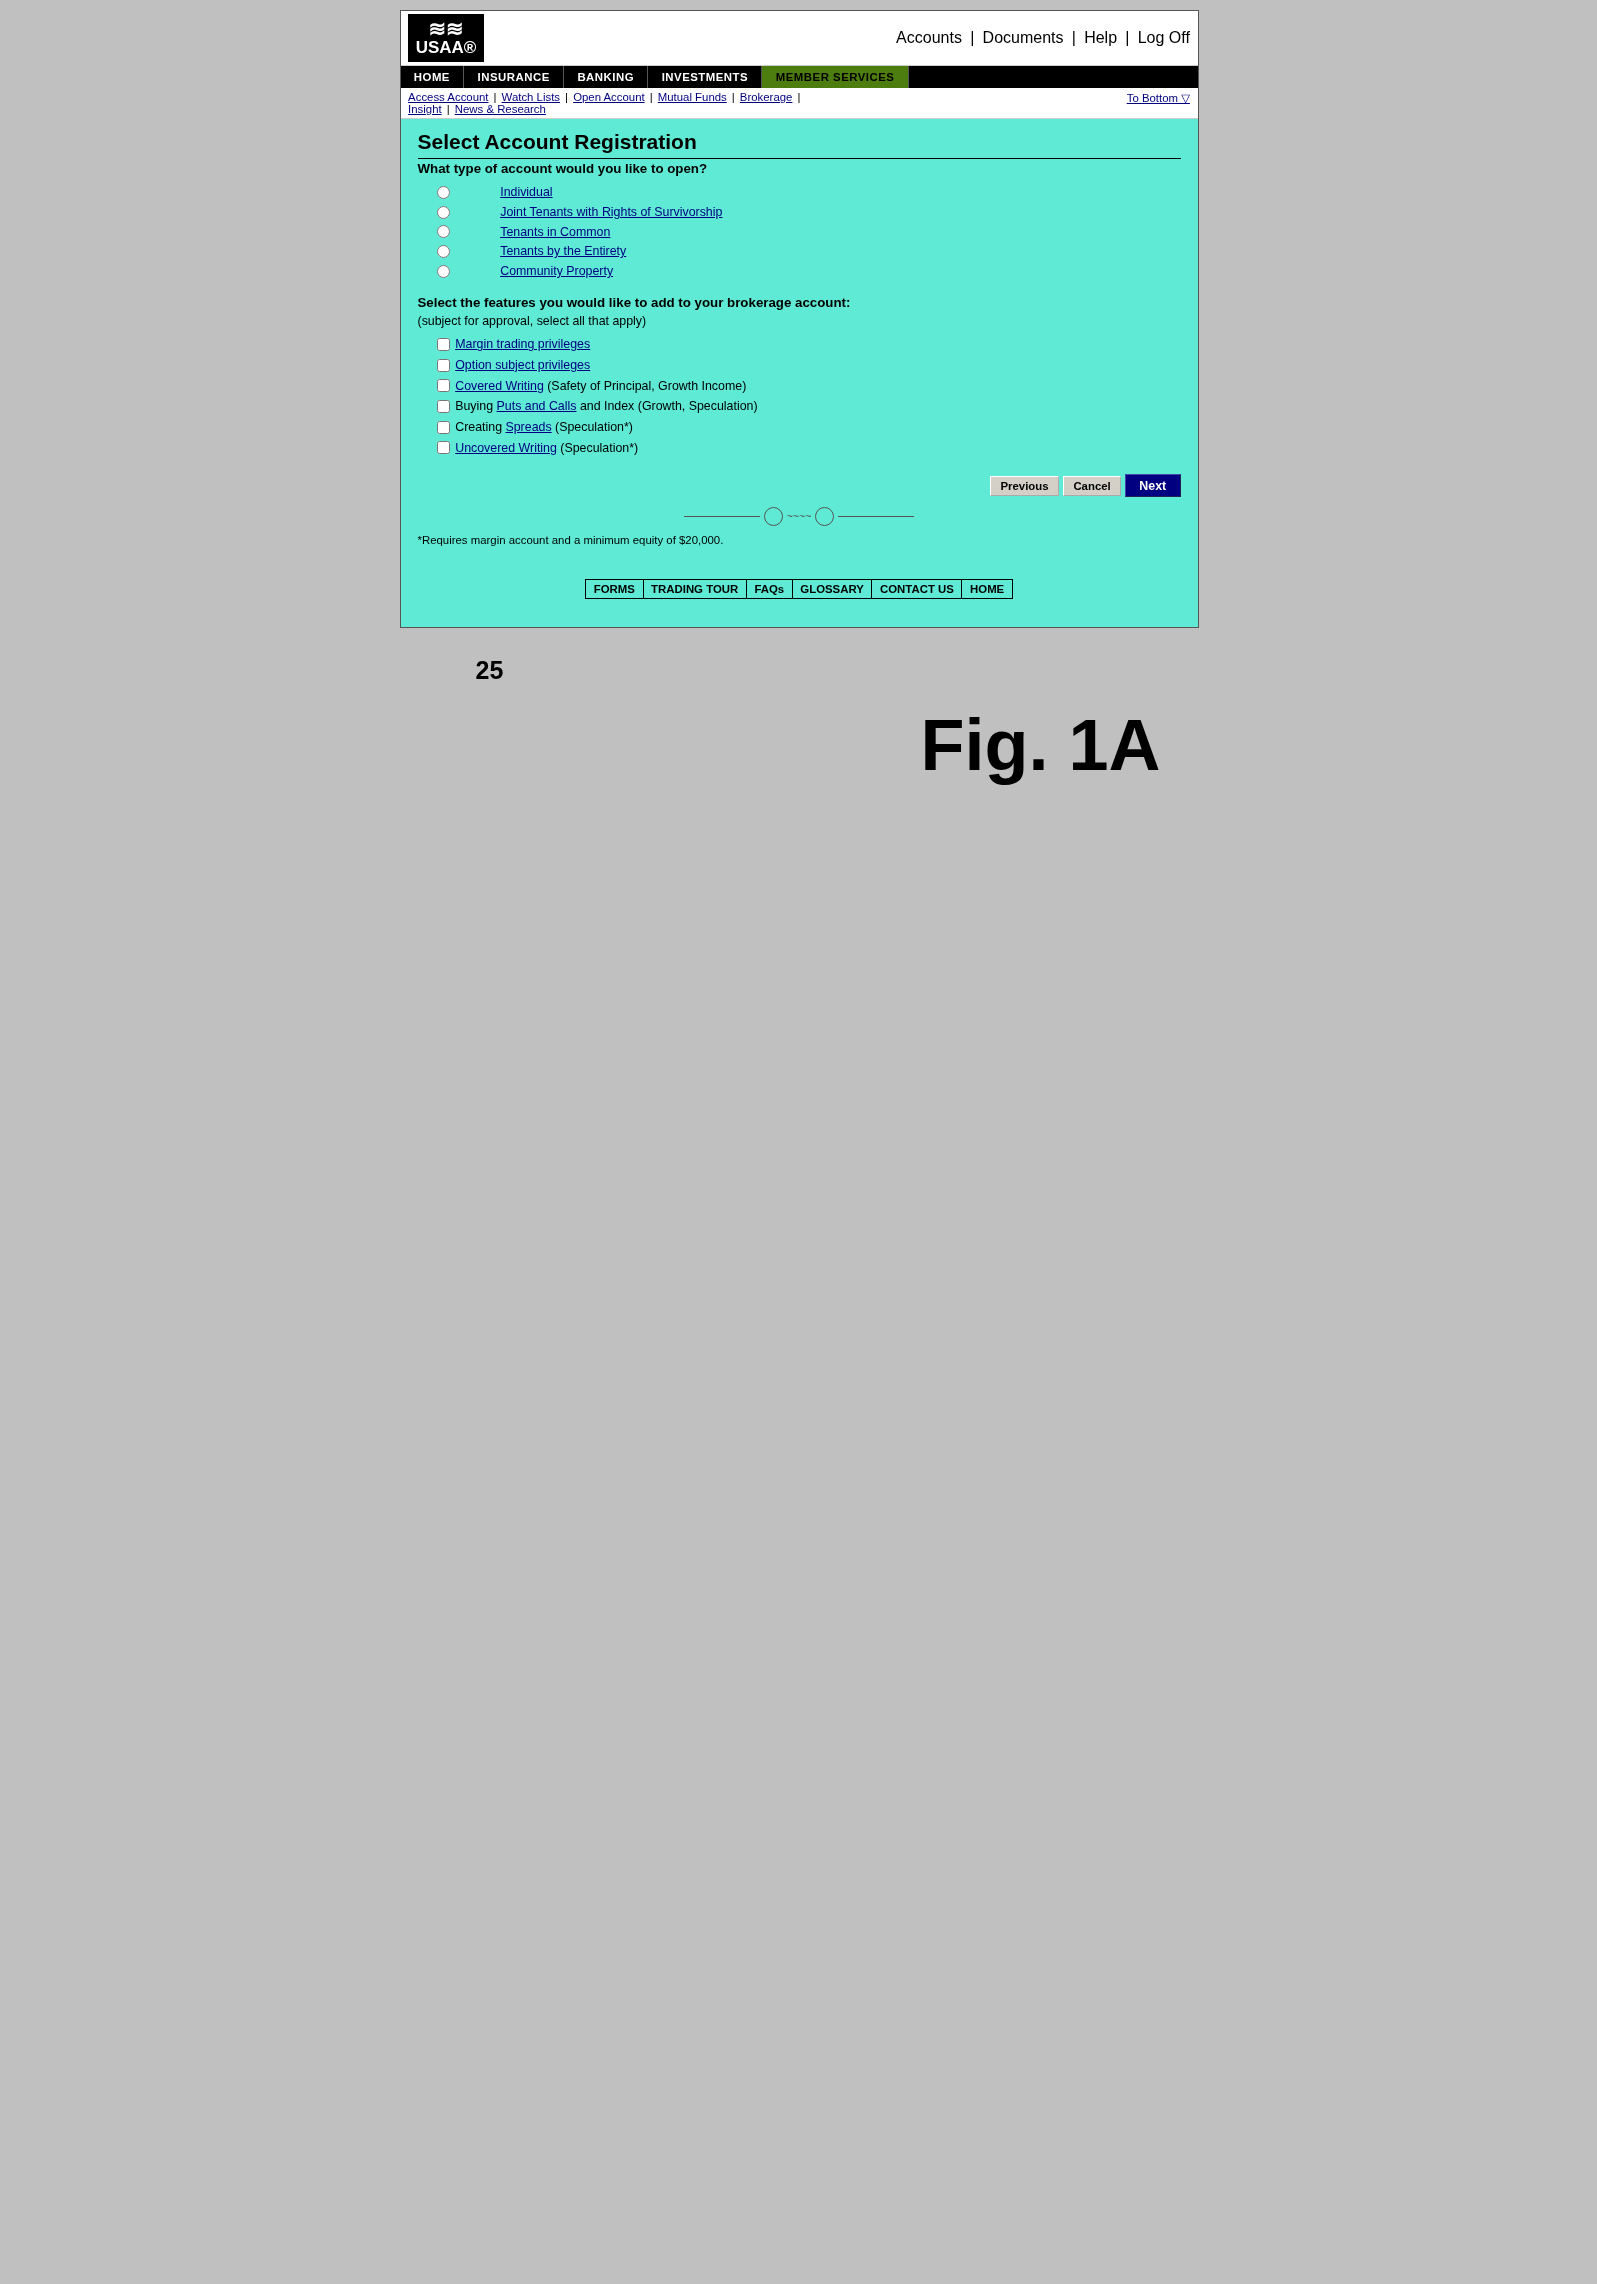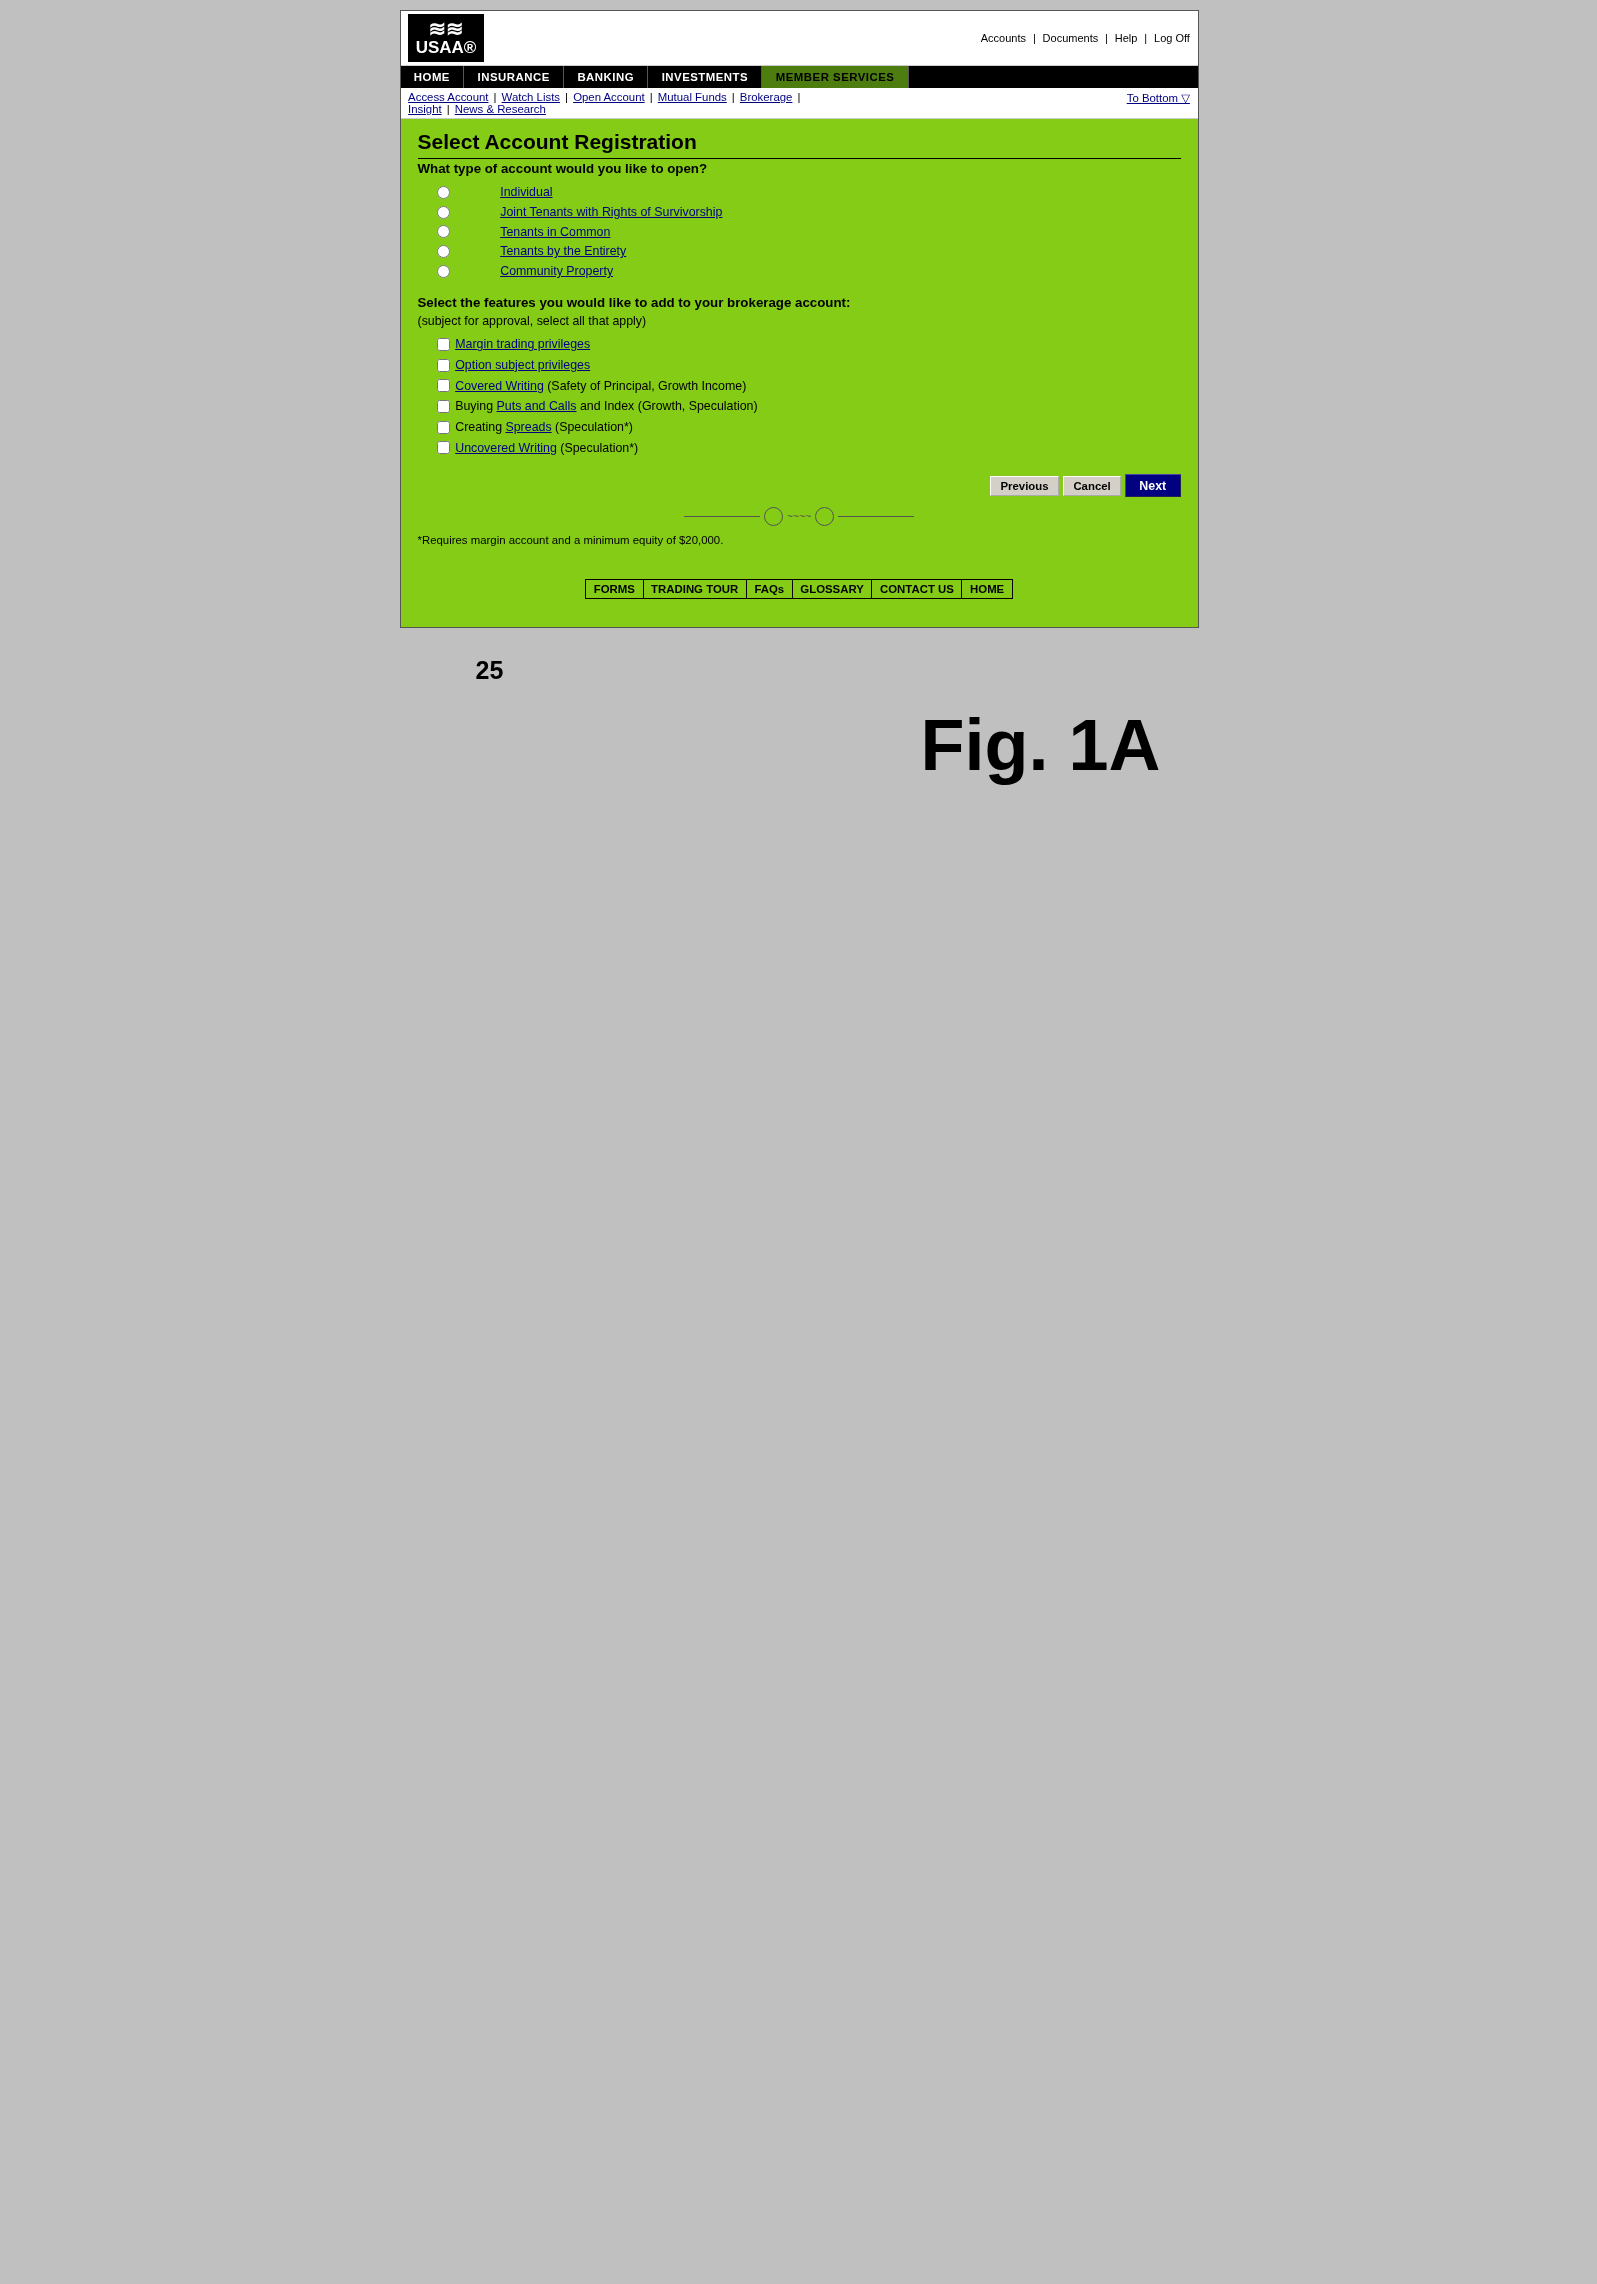--- a/index.html
+++ b/index.html
@@ -43,21 +43,21 @@
       flex-direction: column;
       align-items: center;
       line-height: 1.1;
       margin-right: 7.6px;
     }
     .logo-flag {
       font-size: 21px;
       line-height: 1;
     }
     .top-links {
-      font-size: 11px;
+      font-size: 16px;
       color: #000;
     }
     .top-links a {
       color: #000;
       text-decoration: none;
       margin-left: 3.8px;
     }
     .top-links span {
       margin-left: 3.8px;
     }
@@ -103,21 +103,21 @@
     }
     .to-bottom {
       color: #000080;
       text-decoration: underline;
       font-size: 11.4px;
       white-space: nowrap;
     }
     
     .main-content {
       padding: 11.4px 17px 17px 17px;
-      background: #84cc16;
+      background: #5eead4;
     }
     .page-title {
       font-size: 21px;
       font-weight: bold;
       color: #000;
       margin-bottom: 1.9px;
       border-bottom: 1.9px solid #000;
       padding-bottom: 3.8px;
     }
     

